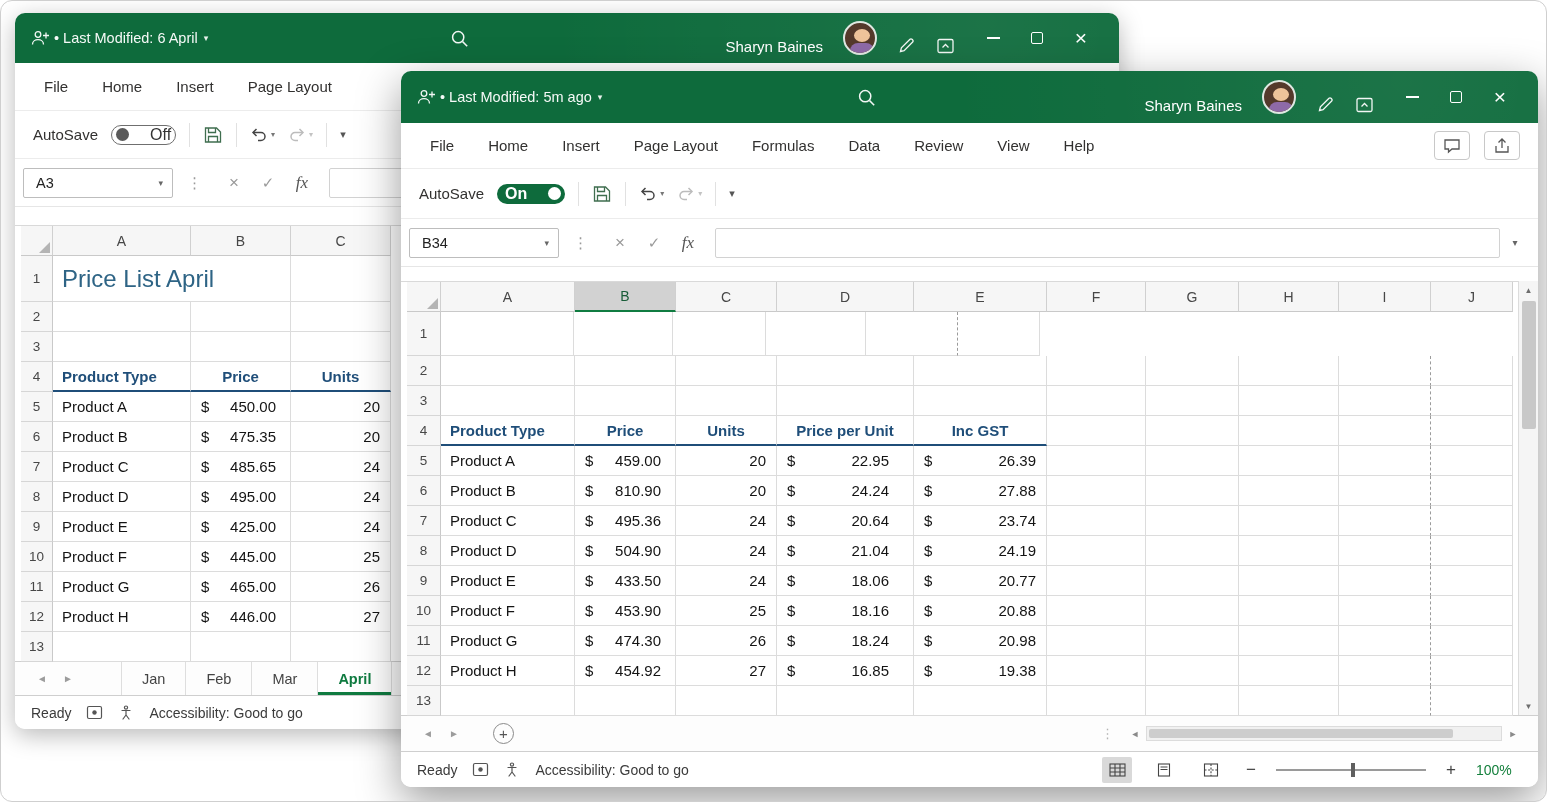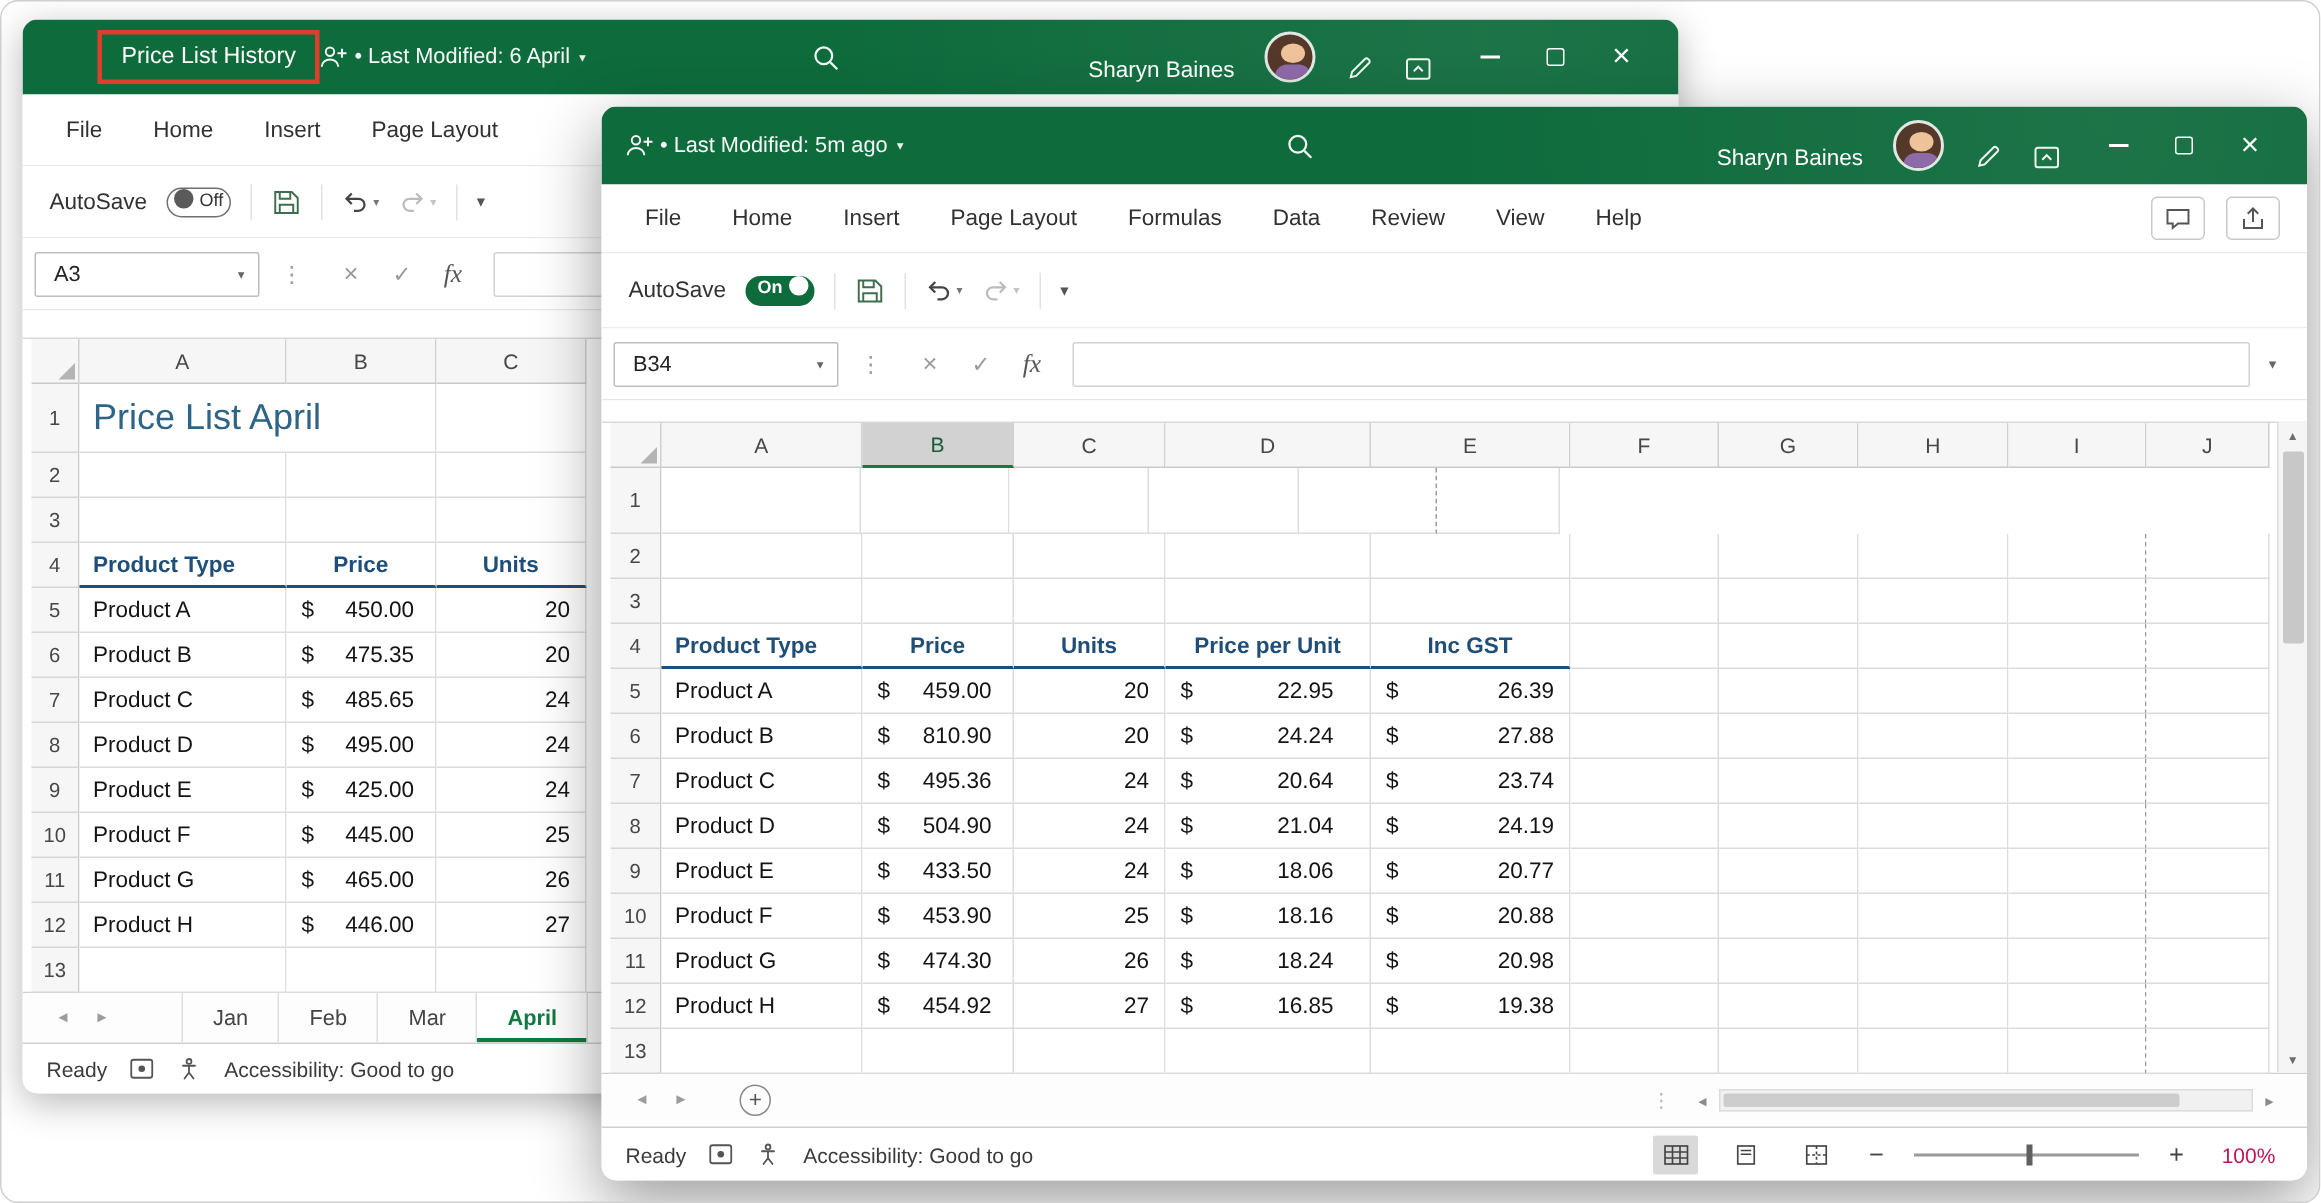--- a/index.html
+++ b/index.html
@@ -32,21 +32,21 @@
 .ribbontabs{flex:none;display:flex;align-items:center;background:#fff;border-bottom:1px solid #ececec;padding:0 12px}
 .front .ribbontabs{height:46px}.back .ribbontabs{height:48px}
 .rtabs{display:flex;align-items:center}
 .rtab{padding:6px 17px;font-size:15px;color:#323130;white-space:nowrap;cursor:default}
 .ribbon-right{margin-left:auto;display:flex;gap:14px;margin-right:6px}
 .rbtn{width:36px;height:29px;border:1px solid #c8c8c8;border-radius:4px;display:flex;align-items:center;justify-content:center;background:#fff}
 
 .qat{flex:none;display:flex;align-items:center;padding:0 18px;gap:13px;background:#fff;border-bottom:1px solid #ececec}
 .front .qat{height:50px}.back .qat{height:48px}
 .qat-label{font-size:15px;color:#323130}
-.toggle{display:flex;align-items:flex-start;height:20px;border-radius:10px;padding:0 4px;gap:4px;font-size:12px}
+.toggle{display:flex;align-items:center;height:20px;border-radius:10px;padding:0 4px;gap:21px;font-size:16px}
 .toggle.on{background:#0e6b3c;color:#fff}
 .toggle.on .knob{order:2;background:#fff}
 .toggle.on .tg-text{order:1;padding-left:4px;font-weight:700}
 .toggle.off{border:1px solid #6f6f6f;color:#333;background:#fff}
 .toggle.off .knob{background:#5a5a5a}
 .knob{width:13px;height:13px;border-radius:50%}
 .vsep{width:1px;height:24px;background:#e1e1e1}
 .qat-ic{display:flex;align-items:center;color:#444}
 .mini{font-size:8px;margin-left:3px;color:#777}
 .mini.dis{color:#c3c3c3}
@@ -109,32 +109,29 @@
 
 .statusbar{flex:none;display:flex;align-items:center;border-top:1px solid #cfcfcf;background:#fff;padding:0 16px;gap:15px;color:#3b3b3b;font-size:14px}
 .front .statusbar{height:36px}.back .statusbar{height:34px}
 .st-ic{display:flex;align-items:center}
 .st-right{margin-left:auto;display:flex;align-items:center;gap:17px}
 .viewbtn{width:30px;height:26px;display:flex;align-items:center;justify-content:center;border-radius:2px}
 .viewbtn.sel{background:#d9d9d9}
 .zbtn{font-size:17px;color:#444;width:16px;text-align:center}
 .ztrack{width:150px;height:2px;background:#9a9a9a;position:relative}
 .zthumb{position:absolute;left:50%;top:-6px;width:4px;height:14px;background:#5f5f5f}
-.zlabel{width:46px;text-align:center;font-size:14px;color:#be185d}
+.zlabel{width:46px;text-align:left;font-size:14px;color:#15803d}
 </style>
 </head>
 <body>
 
 <div class="stage">
 
   <section class="xlwin back">
     <header class="titlebar">
-      <div class="callout">
-        <span class="wintitle">Price List History</span>
-      </div>
       <span class="tb-ic">
           <svg width="19" height="16" viewBox="0 0 19 16" fill="none" stroke="#ffffff" stroke-width="1.3">
             <circle cx="7" cy="4.5" r="2.8"></circle>
             <path d="M1.5 14.5c0-3 2.5-4.8 5.5-4.8s5.5 1.8 5.5 4.8"></path>
             <path d="M15 2.5v6M12 5.5h6"></path>
           </svg>
         </span>
       <span class="modified">• Last Modified: 6 April</span>
       <span class="caret">▾</span>
       <span class="sp"></span>

